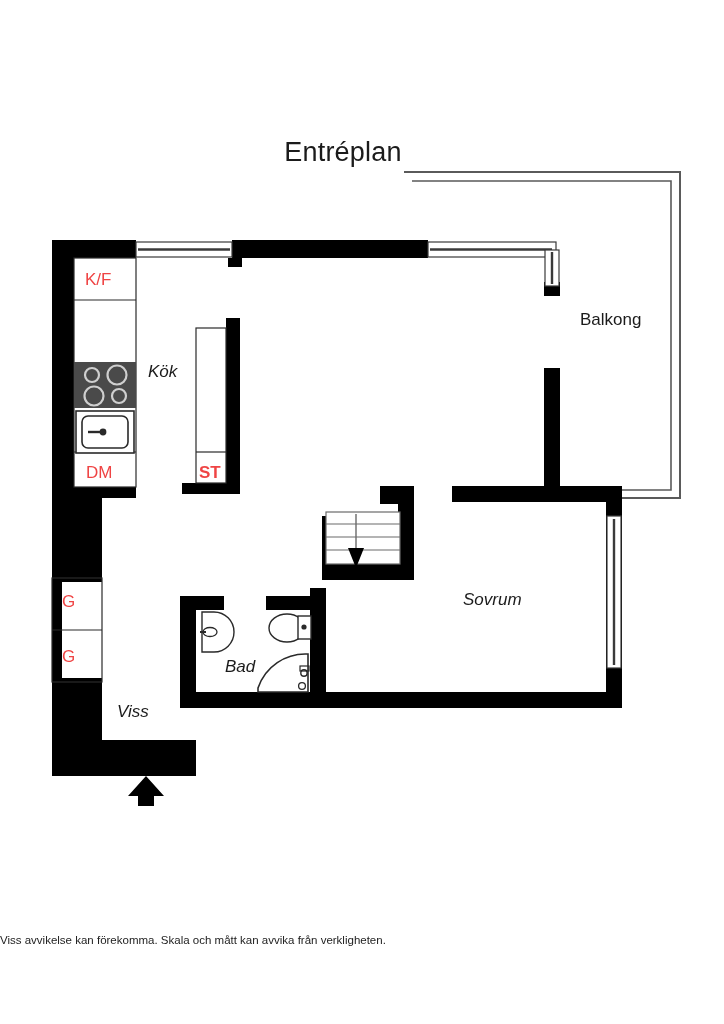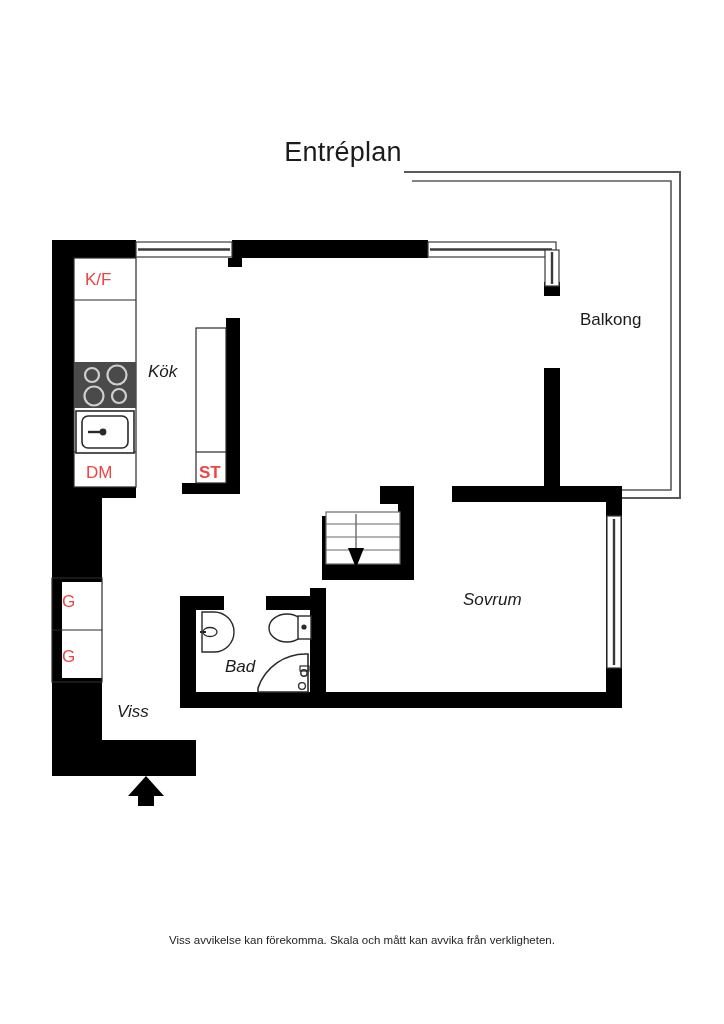--- a/index.html
+++ b/index.html
@@ -62,21 +62,20 @@
     font-size: 17px;
     color: #1b1b1b;
     white-space: nowrap;
   }
   
   #disclaimer {
     position: absolute;
     left: 0;
     top: 934px;
     width: 724px;
-    text-align: center;
     font-size: 11.5px;
     color: #1d1d1d;
   }
   #footer-logos {
     position: absolute;
     left: 0;
     top: 962px;
     width: 724px;
     height: 40px;
   }

